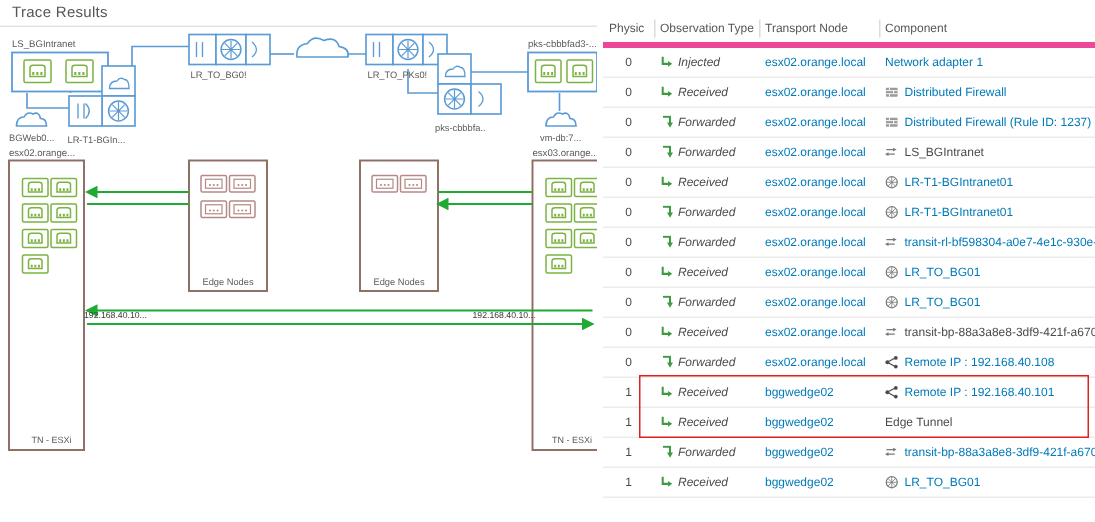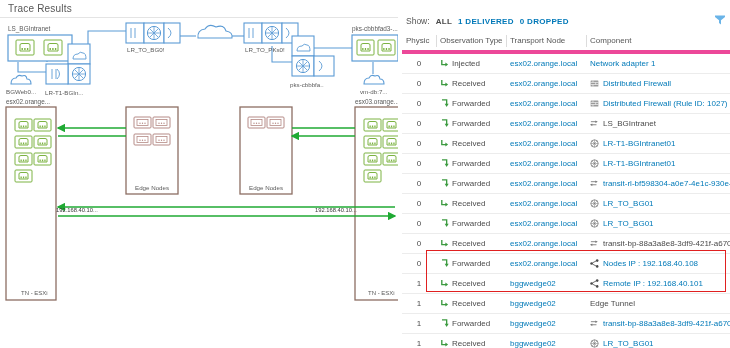--- a/index.html
+++ b/index.html
@@ -46,21 +46,21 @@
   table.grid tbody td{
     font-size:8px;padding:3px 4px;border-bottom:1px solid #ececec;
     white-space:nowrap;overflow:hidden;vertical-align:middle;height:13px;
   }
   .c-phys{width:26px;text-align:center;color:#4a4a4a;}
   .c-obs{width:62px;margin-left:28px;}
   .c-node{width:72px;}
   .c-comp{width:164px;}
   .link{color:#0079b8;}
   .plain{color:#4a4a4a;}
-  .obs-cell{display:flex;align-items:flex-end;gap:3px;}
+  .obs-cell{display:flex;align-items:flex-end;gap:3px;font-style:italic;}
   .comp-cell{display:flex;align-items:center;gap:4px;}
 
   
   .hlbox{
     position:absolute;left:24px;width:300px;height:27px;
     border:1.4px solid #e02020;pointer-events:none;box-sizing:border-box;
   }
   .ico{display:inline-block;vertical-align:middle;flex:0 0 auto;}
 </style>
 </head>
@@ -290,31 +290,20 @@
     <path d="M395,189 L58,189" marker-end="url(#grnarrow)"></path>
     <path d="M58,198 L395,198" marker-end="url(#grnarrow)"></path>
   </g>
   <text x="56" y="194" font-size="5.8" fill="#3a3a3a" font-family="Liberation Sans, sans-serif">192.168.40.10...</text>
   <text x="315" y="194" font-size="5.8" fill="#3a3a3a" font-family="Liberation Sans, sans-serif">192.168.40.10...</text>
 </svg>
 </div>
 
 <div class="results">
 
-  <div class="show-bar">
-    <span class="show-label">Show:</span>
-    <span class="chip all">ALL</span>
-    <span class="chip delivered">1 DELIVERED</span>
-    <span class="chip dropped">0 DROPPED</span>
-    <span class="filter-icon">
-      <svg width="12" height="12" viewBox="0 0 12 12">
-          <path d="M1,1.6 L11,1.6 L11,2.9 L7,6.2 L7,10.4 L5,9 L5,6.2 L1,2.9 Z" fill="#6ab4e8"></path>
-        </svg>
-    </span>
-  </div>
 
   <table class="grid">
     <thead>
       <tr>
         <th class="c-phys">Physic</th>
         <th class="c-obs sep">Observation Type</th>
         <th class="c-node sep">Transport Node</th>
         <th class="c-comp sep">Component</th>
       </tr>
     </thead>
@@ -370,21 +359,21 @@
               <span>Forwarded</span>
             </span>
           </td>
           <td class="c-node link">esx02.orange.local</td>
           <td class="c-comp">
             <span class="comp-cell">
               <svg class="ico" width="9" height="9" viewBox="0 0 10 10">
                 <rect x="0.7" y="1.6" width="8.6" height="6.8" rx="0.6" fill="#9a9a9a"></rect>
                 <path d="M0.7,3.8 H9.3 M0.7,6.1 H9.3 M3.3,1.6 V3.8 M6.3,3.8 V6.1 M3.3,6.1 V8.4" stroke="#ffffff" stroke-width="0.7"></path>
               </svg>
-              <span class="link">Distributed Firewall (Rule ID: 1027)</span>
+              <span class="link">Distributed Firewall (Rule ID: 1237)</span>
             </span>
           </td>
         </tr>
         <tr>
           <td class="c-phys">0</td>
           <td class="c-obs">
             <span class="obs-cell">
               <svg class="ico" width="9" height="9" viewBox="0 0 10 10">
                 <path d="M2.2,1 L7.4,1 L7.4,6" stroke="#3c9a40" stroke-width="1.5" fill="none"></path>
                 <path d="M5.2,5.2 L7.4,9 L9.6,5.2 Z" fill="#3c9a40"></path>
@@ -551,21 +540,21 @@
           </td>
           <td class="c-node link">esx02.orange.local</td>
           <td class="c-comp">
             <span class="comp-cell">
               <svg class="ico" width="9" height="9" viewBox="0 0 10 10">
                 <circle cx="8" cy="1.8" r="1.4" fill="#4a4a4a"></circle>
                 <circle cx="8" cy="8.2" r="1.4" fill="#4a4a4a"></circle>
                 <circle cx="1.8" cy="5" r="1.5" fill="#4a4a4a"></circle>
                 <path d="M3,4.2 L6.8,2.2 M3,5.8 L6.8,7.8" stroke="#4a4a4a" stroke-width="0.9"></path>
               </svg>
-              <span class="link">Nodes IP : 192.168.40.108</span>
+              <span class="link">Remote IP : 192.168.40.108</span>
             </span>
           </td>
         </tr>
         <tr>
           <td class="c-phys">1</td>
           <td class="c-obs">
             <span class="obs-cell">
               <svg class="ico" width="9" height="9" viewBox="0 0 10 10">
                 <path d="M2,1 L2,6.2 L7.2,6.2" stroke="#3c9a40" stroke-width="1.5" fill="none"></path>
                 <path d="M6,4 L9,6.2 L6,8.4 Z" fill="#3c9a40"></path>

